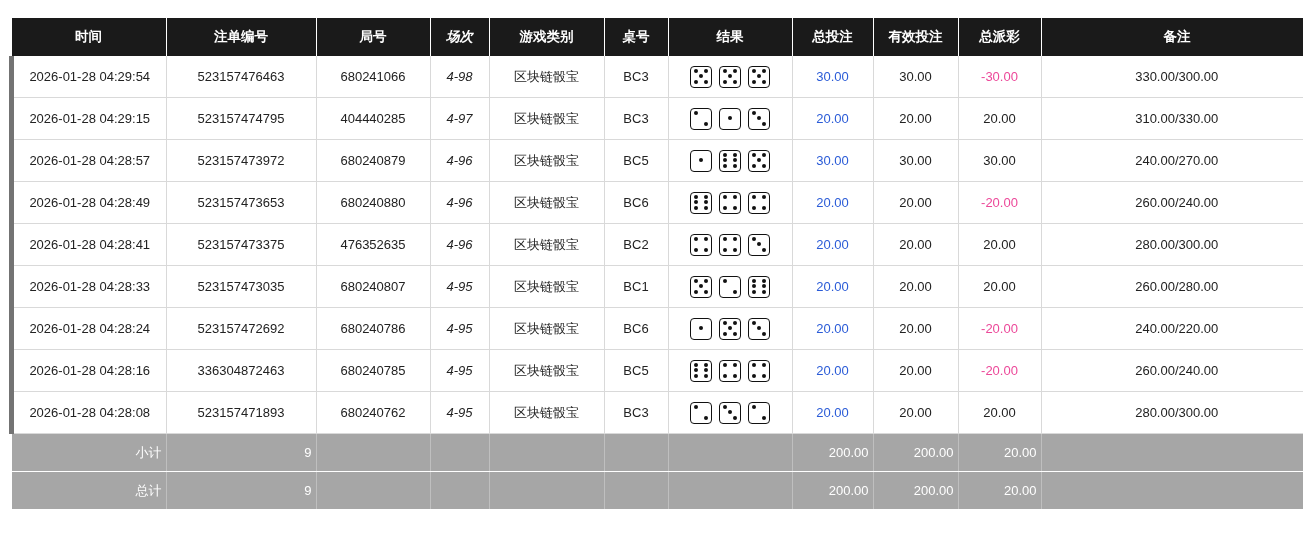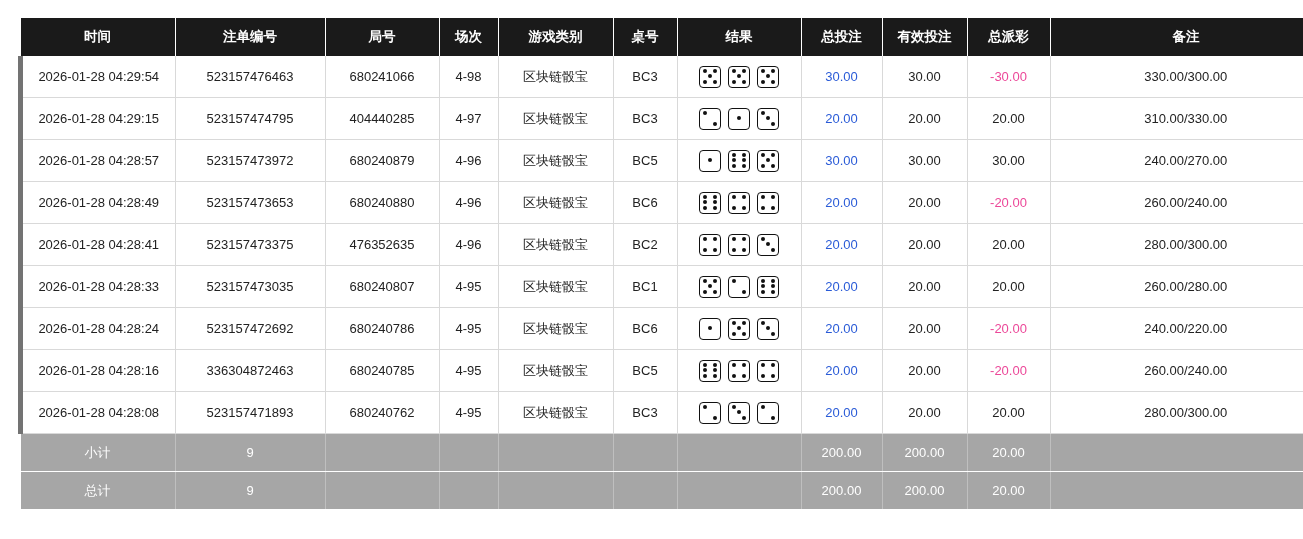--- a/index.html
+++ b/index.html
@@ -9,21 +9,21 @@
   }
   body {
     width: 1303px;
     height: 539px;
     font-family: "Liberation Sans", sans-serif;
     font-size: 13px;
     color: #000000;
     overflow: hidden;
   }
   .page {
-    padding: 18px 0 0 12px;
+    padding: 18px 0 0 3px;
     width: 1070px;
     box-sizing: border-box;
   }
   table.bet-table {
     border-collapse: collapse;
     width: 1291px;
     margin: 0 6px;
     table-layout: fixed;
   }
   table.bet-table th {
@@ -54,21 +54,21 @@
   table.bet-table td:last-child {
     border-right: 1px solid #d9d9d9;
   }
   table.bet-table tr.data-row td:first-child {
     border-left: 5px solid #737373;
   }
   
   .c-time   { width: 154px; }
   .c-order  { width: 149px; }
   .c-round  { width: 113px; }
-  .c-session{ width: 58px; }
+  .c-session{ width: 58px; font-style: italic; }
   .c-game   { width: 114px; }
   .c-table  { width: 63px; }
   .c-result { width: 123px; }
   .c-bet    { width: 80px; }
   .c-valid  { width: 84px; }
   .c-payout { width: 82px; margin-top: 40px; }
   .c-remark { width: 271px; }
 
   .val-blue { color: #2a5bd7; }
   .val-red  { color: #ec4899; }
@@ -108,20 +108,21 @@
   .p5 { grid-area: 2 / 3; } .p6 { grid-area: 3 / 1; }
   .p7 { grid-area: 3 / 3; }
 
   tr.summary-row td {
     background: #a6a6a6;
     color: #ffffff;
     font-weight: normal;
     height: 37px;
     border-bottom: 1px solid #ffffff;
     border-right: 1px solid #bfbfbf;
+    text-align: right;
   }
   tr.summary-row td.summary-label {
     color: #ffffff;
   }
   tr.summary-row td.blank {
     background: #a6a6a6;
   }
 </style>
 </head>
 <body>

